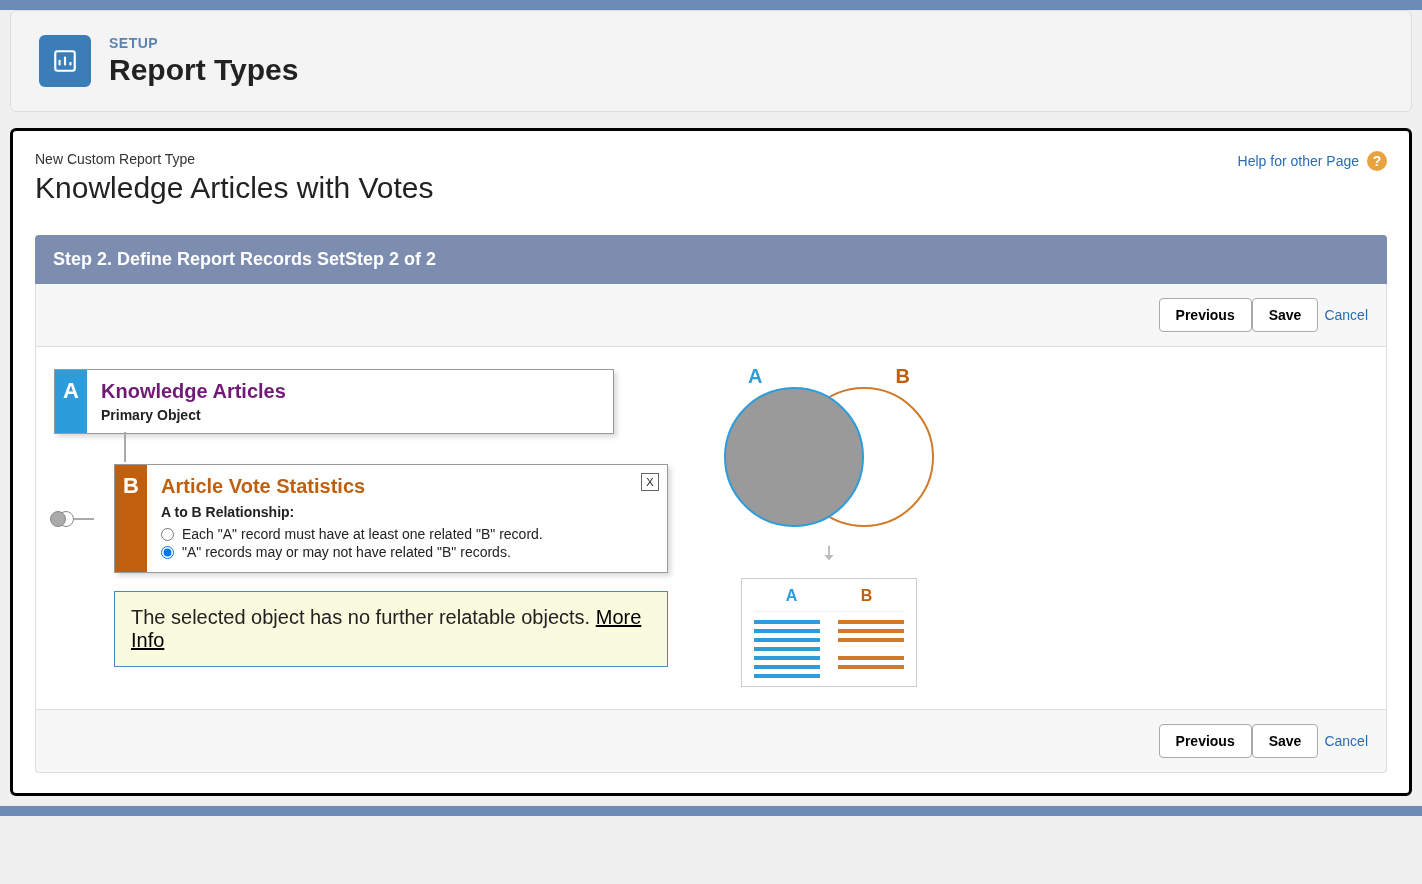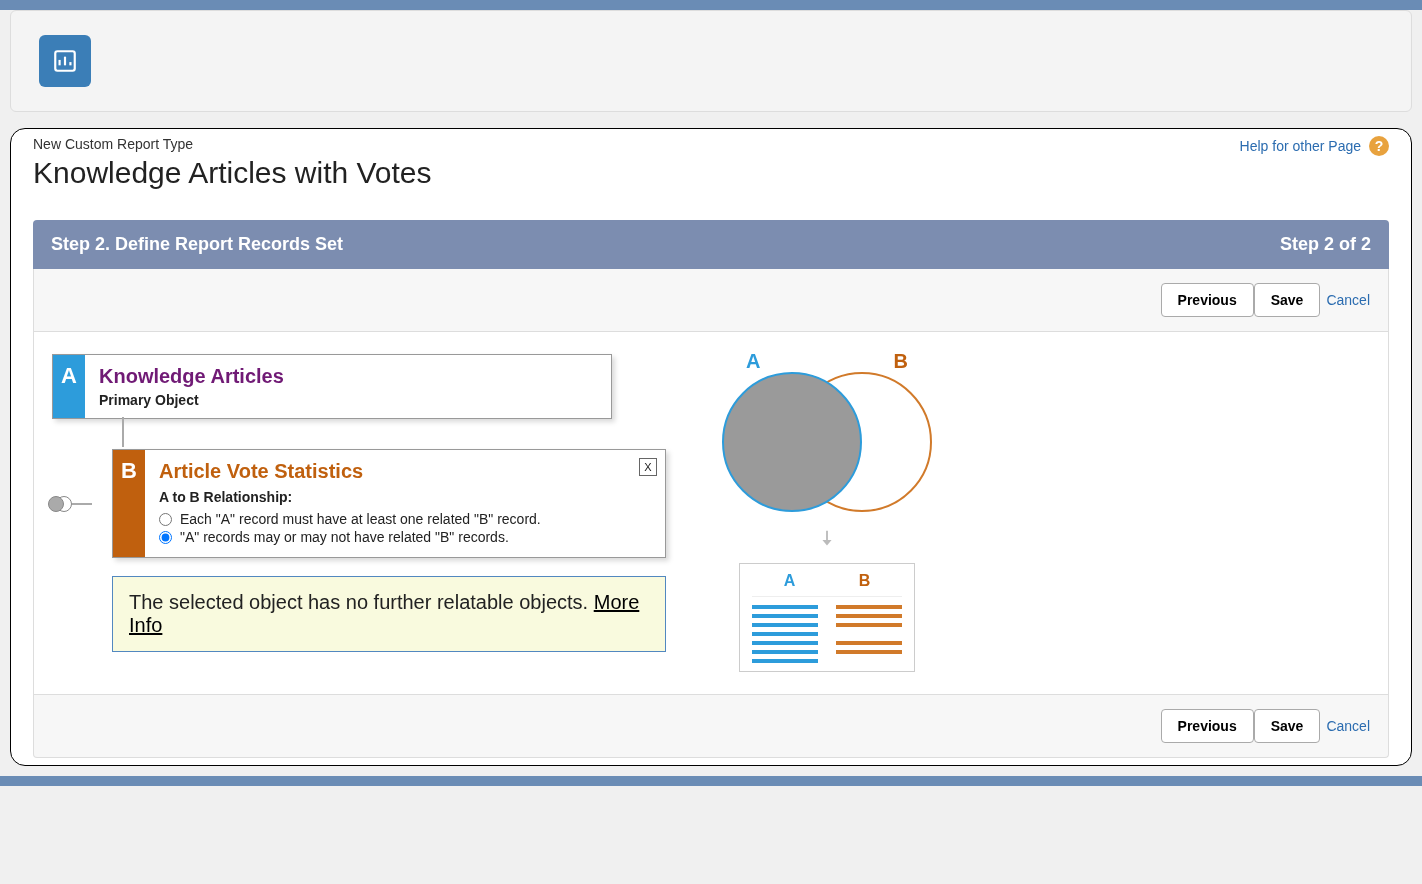--- a/index.html
+++ b/index.html
@@ -29,38 +29,38 @@
   width: 52px; height: 52px;
   background: #3b7eb7;
   border-radius: 6px;
   display: flex; align-items: center; justify-content: center;
 }
 .header-icon svg { width: 26px; height: 26px; }
 .setup-label { color: #5b82b3; font-weight: 600; font-size: 14px; letter-spacing: 0.5px; }
 .page-title { font-size: 30px; font-weight: 700; color: #222; margin-top: 2px; }
 .content-card {
   background: #fff;
-  border: 1px solid #000000;
-  border-radius: 15px;
-  padding: 7px 22px;
+  border: 3px solid #000000;
+  border-radius: 6px;
+  padding: 20px 22px;
 }
 .top-bar { display: flex; justify-content: space-between; align-items: flex-start; margin-bottom: 30px; }
 .breadcrumb { font-size: 14px; color: #333; margin-bottom: 4px; }
 .report-title { font-size: 30px; font-weight: 400; color: #222; }
 .help-link { display: flex; align-items: center; gap: 8px; color: #2b6cb0; font-size: 14px; cursor: pointer; }
 .help-icon {
   width: 20px; height: 20px; border-radius: 50%;
   background: #e8a23e; color: #fff; font-weight: bold;
   display: flex; align-items: center; justify-content: center; font-size: 14px;
 }
 .step-banner {
   background: #7c8db0;
   color: #fff;
   padding: 14px 18px;
-  display: flex; justify-content: space-between; align-items: center;
+  display: flex; justify-content: flex-start; align-items: center;
   font-size: 18px; font-weight: 600;
   border-radius: 4px 4px 0 0;
 }
 .button-bar {
   background: #f7f7f7;
   border: 1px solid #ddd;
   border-top: none;
   padding: 14px 18px;
   display: flex; justify-content: flex-end; align-items: center;
 }
@@ -164,20 +164,24 @@
 
 <div class="outer">
   <div class="header-card">
     <div class="header-icon">
       <svg viewBox="0 0 24 24" fill="none" stroke="#fff" stroke-width="2">
         <rect x="3" y="3" width="18" height="18" rx="2" fill="none"></rect>
         <line x1="7" y1="16" x2="7" y2="11"></line>
         <line x1="12" y1="16" x2="12" y2="8"></line>
         <line x1="17" y1="16" x2="17" y2="13"></line>
       </svg>
+    </div>
+    <div>
+      <div class="setup-label">SETUP</div>
+      <div class="page-title">Report Types</div>
     </div>
   </div>
 
   <div class="content-card">
     <div class="top-bar">
       <div>
         <div class="breadcrumb">New Custom Report Type</div>
         <div class="report-title">Knowledge Articles with Votes</div>
       </div>
       <div class="help-link">

